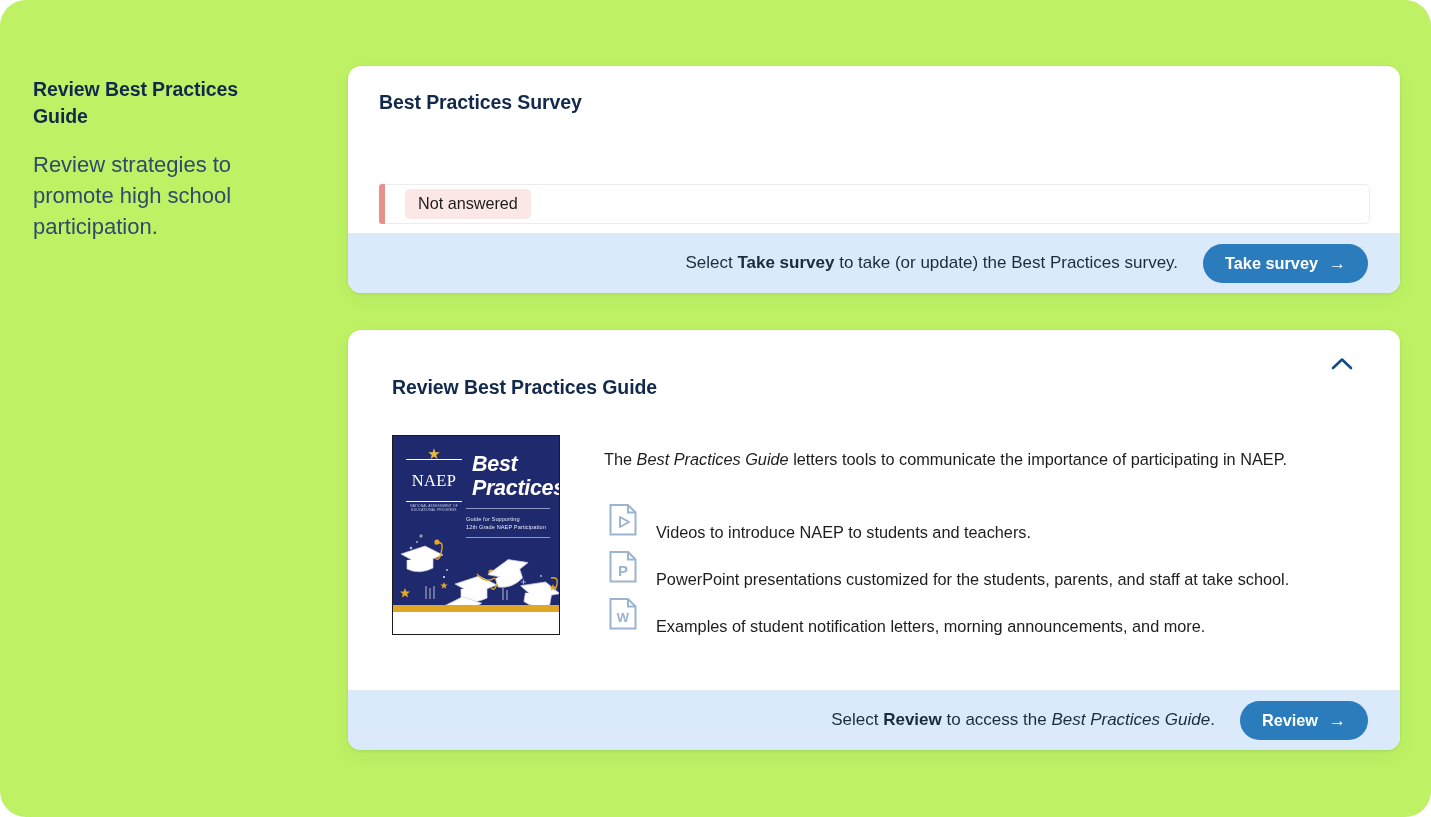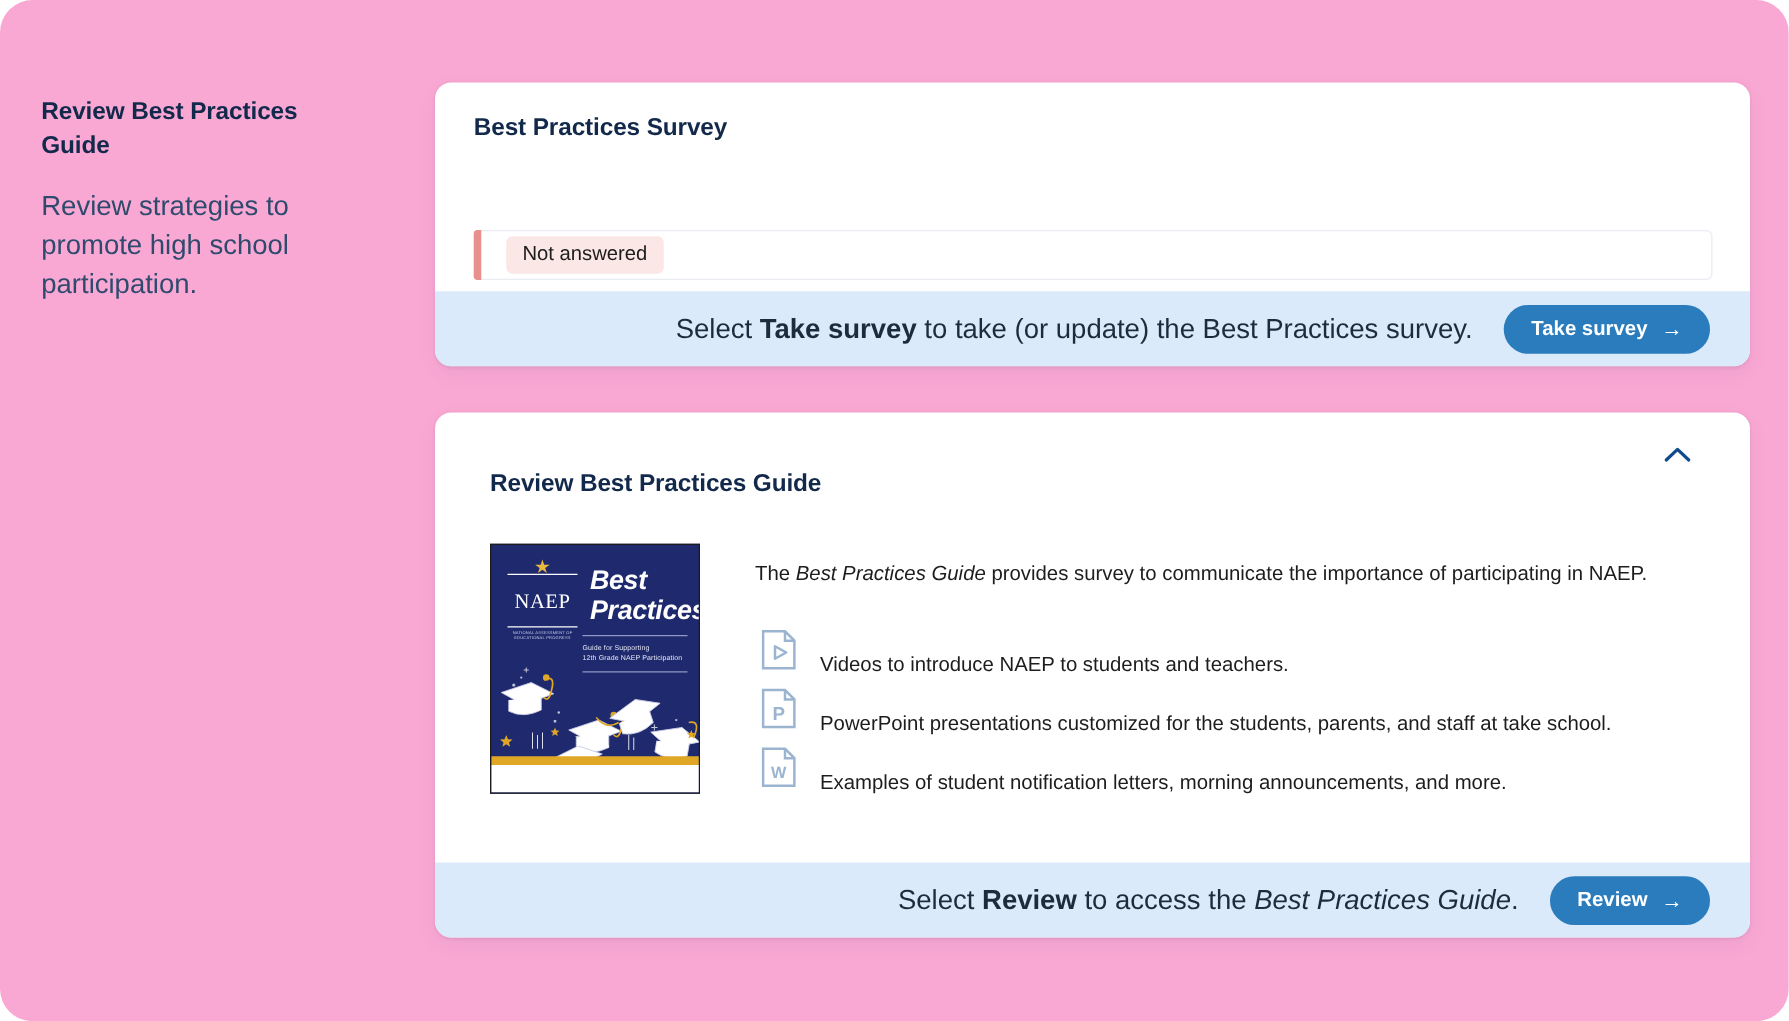--- a/index.html
+++ b/index.html
@@ -8,21 +8,21 @@
     width: 1431px;
     height: 817px;
     background: #ffffff;
     font-family: "Liberation Sans", sans-serif;
   }
 
   #page {
     position: relative;
     width: 1431px;
     height: 817px;
-    background: #f9a8d4;
+    background: #bef264;
     border-radius: 26px;
     overflow: hidden;
   }
 
   
   #sidebar {
     position: absolute;
     left: 33px;
     top: 76px;
     width: 250px;
@@ -103,21 +103,21 @@
     background: #daeafa;
     display: flex;
     align-items: center;
     justify-content: flex-end;
     padding-right: 32px;
   }
   #survey-banner { bottom: 0; height: 60px; }
   #guide-banner  { bottom: 0; height: 60px; }
 
   .banner-text {
-    font-size: 22px;
+    font-size: 17px;
     color: #1d2b3e;
     margin-right: 25px;
     white-space: nowrap;
   }
   .banner-text b { font-weight: bold; }
   .banner-text i { font-style: italic; }
 
   .pill-btn {
     background: #2a7cbd;
     color: #ffffff;
@@ -378,21 +378,21 @@
     <div class="bc-subwrap">
       <div class="bc-sub">Guide for Supporting</div>
       <div class="bc-sub">12th Grade NAEP Participation</div>
     </div>
 
     <div class="bc-gold"></div>
     <div class="bc-white"></div>
   </div>
 
   <div id="guide-intro">
-    <span>The </span><i>Best Practices Guide</i><span> provides survey to communicate the importance of participating in NAEP.</span>
+    <span>The </span><i>Best Practices Guide</i><span> letters tools to communicate the importance of participating in NAEP.</span>
   </div>
 
   <div class="feature-row" id="feature-0">
     <svg width="30" height="34" viewBox="0 0 30 34">
       <path d="M2.5 2 L20 2 L27.5 9.5 L27.5 31.5 L2.5 31.5 Z" fill="#ffffff" stroke="#9bb4d0" stroke-width="2"></path>
       <path d="M20 2 L20 9.5 L27.5 9.5" fill="none" stroke="#9bb4d0" stroke-width="2"></path>
       <polygon points="12,14 12,24 21,19" fill="none" stroke="#9bb4d0" stroke-width="2" stroke-linejoin="round"></polygon>
     </svg>
     <span class="feature-text">Videos to introduce NAEP to students and teachers.</span>
   </div>

